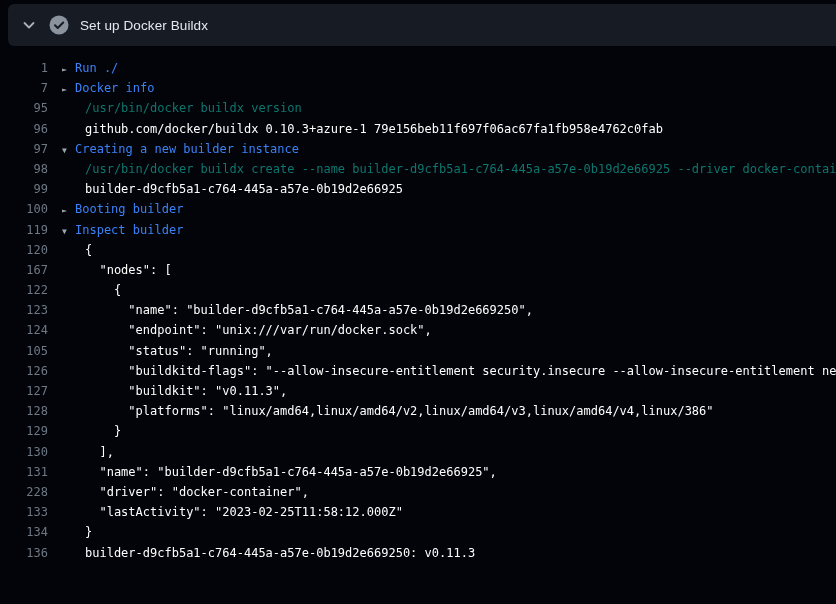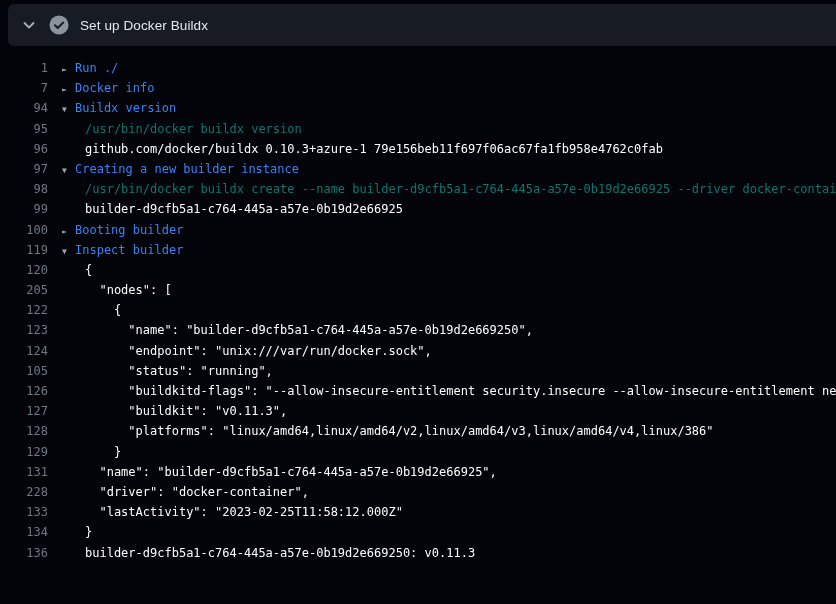--- a/index.html
+++ b/index.html
@@ -91,36 +91,36 @@
       <circle cx="10" cy="10" r="9.5" fill="#8b949e"></circle>
       <path d="M6 10.3l2.7 2.7L14.2 7.5" fill="none" stroke="#171c24" stroke-width="2" stroke-linecap="round" stroke-linejoin="round"></path>
     </svg>
   </span>
   <span class="step-title">Set up Docker Buildx</span>
 </div>
 
 <div class="log">
     <div class="row"><span class="num">1</span><span class="content group"><span class="arrow">►</span><span class="grouplabel">Run ./</span></span></div>
     <div class="row"><span class="num">7</span><span class="content group"><span class="arrow">►</span><span class="grouplabel">Docker info</span></span></div>
-    <div class="row"><span class="num">94</span><span class="content group"><span class="arrow">▼</span><span class="grouplabel">Buildx version</span></span></div>
     <div class="row"><span class="num">95</span><span class="content command">/usr/bin/docker buildx version</span></div>
     <div class="row"><span class="num">96</span><span class="content output">github.com/docker/buildx 0.10.3+azure-1 79e156beb11f697f06ac67fa1fb958e4762c0fab</span></div>
     <div class="row"><span class="num">97</span><span class="content group"><span class="arrow">▼</span><span class="grouplabel">Creating a new builder instance</span></span></div>
     <div class="row"><span class="num">98</span><span class="content command">/usr/bin/docker buildx create --name builder-d9cfb5a1-c764-445a-a57e-0b19d2e66925 --driver docker-container</span></div>
     <div class="row"><span class="num">99</span><span class="content output">builder-d9cfb5a1-c764-445a-a57e-0b19d2e66925</span></div>
     <div class="row"><span class="num">100</span><span class="content group"><span class="arrow">►</span><span class="grouplabel">Booting builder</span></span></div>
     <div class="row"><span class="num">119</span><span class="content group"><span class="arrow">▼</span><span class="grouplabel">Inspect builder</span></span></div>
     <div class="row"><span class="num">120</span><span class="content output">{</span></div>
-    <div class="row"><span class="num">205</span><span class="content output">  "nodes": [</span></div>
+    <div class="row"><span class="num">167</span><span class="content output">  "nodes": [</span></div>
     <div class="row"><span class="num">122</span><span class="content output">    {</span></div>
     <div class="row"><span class="num">123</span><span class="content output">      "name": "builder-d9cfb5a1-c764-445a-a57e-0b19d2e669250",</span></div>
     <div class="row"><span class="num">124</span><span class="content output">      "endpoint": "unix:///var/run/docker.sock",</span></div>
     <div class="row"><span class="num">105</span><span class="content output">      "status": "running",</span></div>
     <div class="row"><span class="num">126</span><span class="content output">      "buildkitd-flags": "--allow-insecure-entitlement security.insecure --allow-insecure-entitlement network</span></div>
     <div class="row"><span class="num">127</span><span class="content output">      "buildkit": "v0.11.3",</span></div>
     <div class="row"><span class="num">128</span><span class="content output">      "platforms": "linux/amd64,linux/amd64/v2,linux/amd64/v3,linux/amd64/v4,linux/386"</span></div>
     <div class="row"><span class="num">129</span><span class="content output">    }</span></div>
+    <div class="row"><span class="num">130</span><span class="content output">  ],</span></div>
     <div class="row"><span class="num">131</span><span class="content output">  "name": "builder-d9cfb5a1-c764-445a-a57e-0b19d2e66925",</span></div>
     <div class="row"><span class="num">228</span><span class="content output">  "driver": "docker-container",</span></div>
     <div class="row"><span class="num">133</span><span class="content output">  "lastActivity": "2023-02-25T11:58:12.000Z"</span></div>
     <div class="row"><span class="num">134</span><span class="content output">}</span></div>
     <div class="row"><span class="num">136</span><span class="content output">builder-d9cfb5a1-c764-445a-a57e-0b19d2e669250: v0.11.3</span></div>
   </div>
 
 </body></html>

